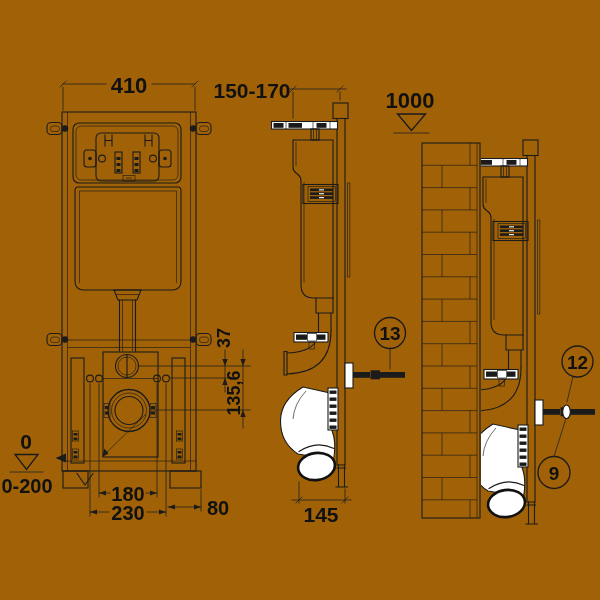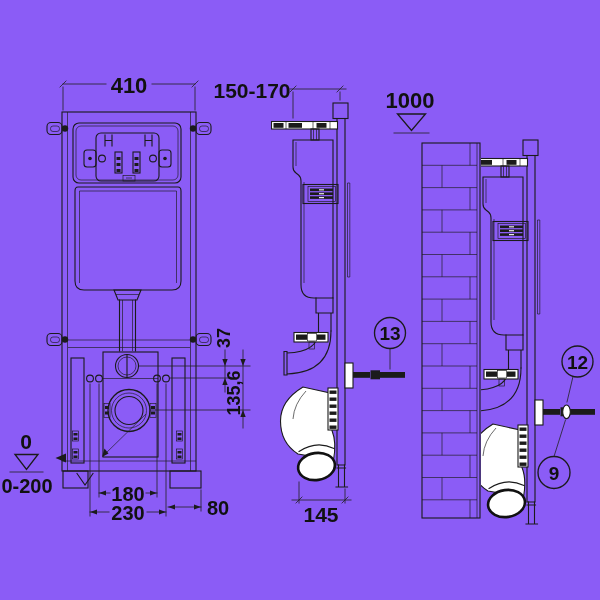--- a/index.html
+++ b/index.html
@@ -1,16 +1,16 @@
 <!DOCTYPE html>
 <html><head>
 <meta charset="utf-8">
 <style>
   html,body{margin:0;padding:0;background:#fff;}
-  #stage{position:relative;width:600px;height:600px;background:#8b5cf6;overflow:hidden;}
+  #stage{position:relative;width:600px;height:600px;background:#a16207;overflow:hidden;}
   svg{display:block;}
   svg text{font-family:"Liberation Sans","DejaVu Sans",sans-serif;font-weight:bold;fill:#111;}
   .t22{font-size:22px;} .t21{font-size:21px;} .t20{font-size:20px;}
   .t19{font-size:19px;} .t18{font-size:18px;}
   .s{stroke:#1b1b1b;fill:none;stroke-width:1.1;stroke-linecap:square;}
   .s13{stroke:#1b1b1b;fill:none;stroke-width:1.35;}
   .s6{stroke:#1b1b1b;fill:none;stroke-width:.65;}
   .w{fill:#fff;stroke:#1b1b1b;stroke-width:1.1;}
   .f{fill:#1b1b1b;stroke:none;}
   .wf{fill:#fff;stroke:none;}

